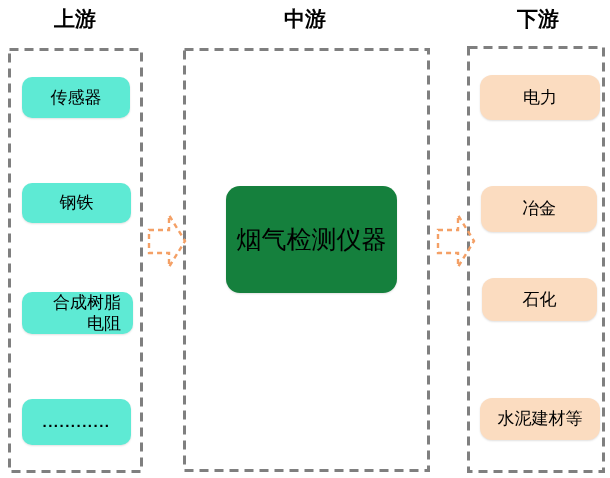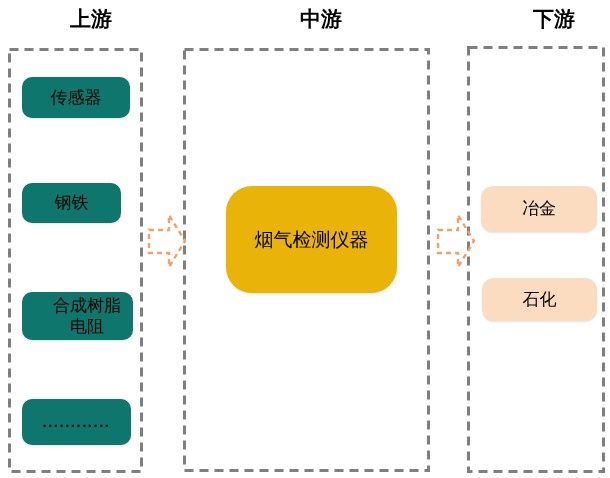--- a/index.html
+++ b/index.html
@@ -21,46 +21,45 @@
   }
   
   .col-header {
     position: absolute;
     top: 5px;
     transform: translateX(-50%);
     font-size: 21px;
     font-weight: bold;
     white-space: nowrap;
     color: #000000;
-    margin-left: 16px;
   }
   .hdr-up   { left: 75px;  }
   .hdr-mid  { left: 305px; }
   .hdr-down { left: 538px; text-align: center; }
   
   .box {
     position: absolute;
     display: flex;
     align-items: center;
     justify-content: center;
     text-align: center;
     font-size: 17px;
     line-height: 1.25;
     white-space: pre-line;
     color: #000000;
     border-radius: 10px;
     box-shadow: 0 1px 2px rgba(0,0,0,0.12);
   }
-  .box-up   { background: #0f766e; }
-  .box-mid  { background: #eab308; border-radius: 26px; font-size: 19px; }
+  .box-up   { background: #5eead4; text-align: right; }
+  .box-mid  { background: #15803d; border-radius: 14px; font-size: 25px; }
   .box-down { background: #FBDCC0; border-radius: 12px; }
 
   .b-sensor { left: 22px;  top: 77px;  width: 108px; height: 41px; }
-  .b-steel  { left: 22px;  top: 183px; width: 99px; height: 40px; }
-  .b-resin  { left: 22px;  top: 292px; width: 111px; height: 48px; padding-left: 19px; }
+  .b-steel  { left: 22px;  top: 183px; width: 109px; height: 40px; }
+  .b-resin  { left: 22px;  top: 292px; width: 111px; height: 42px; padding-left: 19px; }
   .b-dots   { left: 22px;  top: 399px; width: 109px; height: 46px;
               font-size: 15px; font-weight: bold; letter-spacing: 1.5px; }
   .b-main   { left: 226px; top: 186px; width: 171px; height: 107px; }
   .b-power  { left: 480px; top: 75px;  width: 120px; height: 45px; }
   .b-metal  { left: 481px; top: 186px; width: 116px; height: 46px; text-align: center; }
   .b-petro  { left: 482px; top: 278px; width: 115px; height: 43px; }
   .b-cement { left: 480px; top: 398px; width: 120px; height: 42px; }
 </style>
 </head>
 <body>
@@ -85,16 +84,18 @@
   <div class="col-header hdr-down">下游</div>
 
   <div class="box box-up b-sensor">传感器</div>
   <div class="box box-up b-steel">钢铁</div>
   <div class="box box-up b-resin">合成树脂
 电阻</div>
   <div class="box box-up b-dots">............</div>
 
   <div class="box box-mid b-main">烟气检测仪器</div>
 
+  <div class="box box-down b-power">电力</div>
   <div class="box box-down b-metal">冶金</div>
   <div class="box box-down b-petro">石化</div>
+  <div class="box box-down b-cement">水泥建材等</div>
 
 </div>
 
 </body></html>

